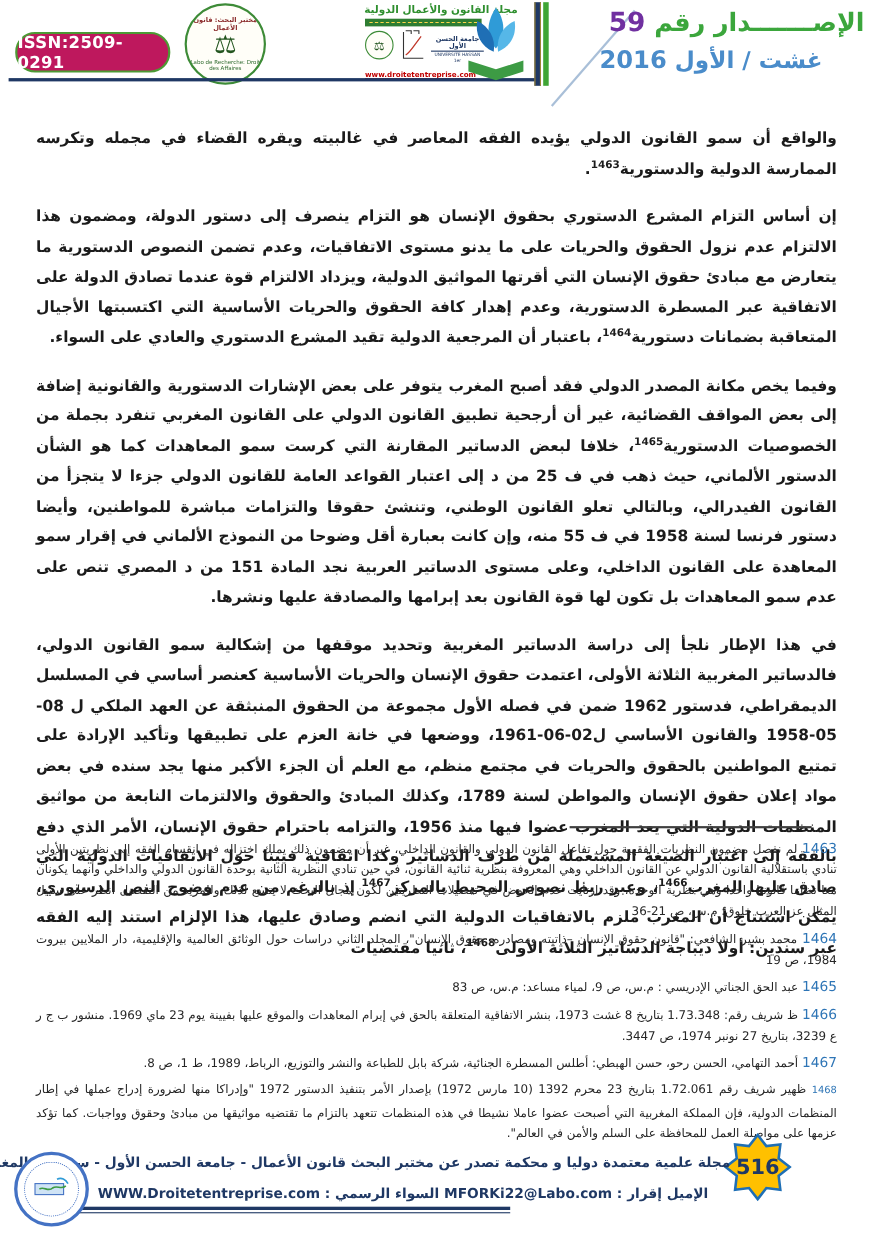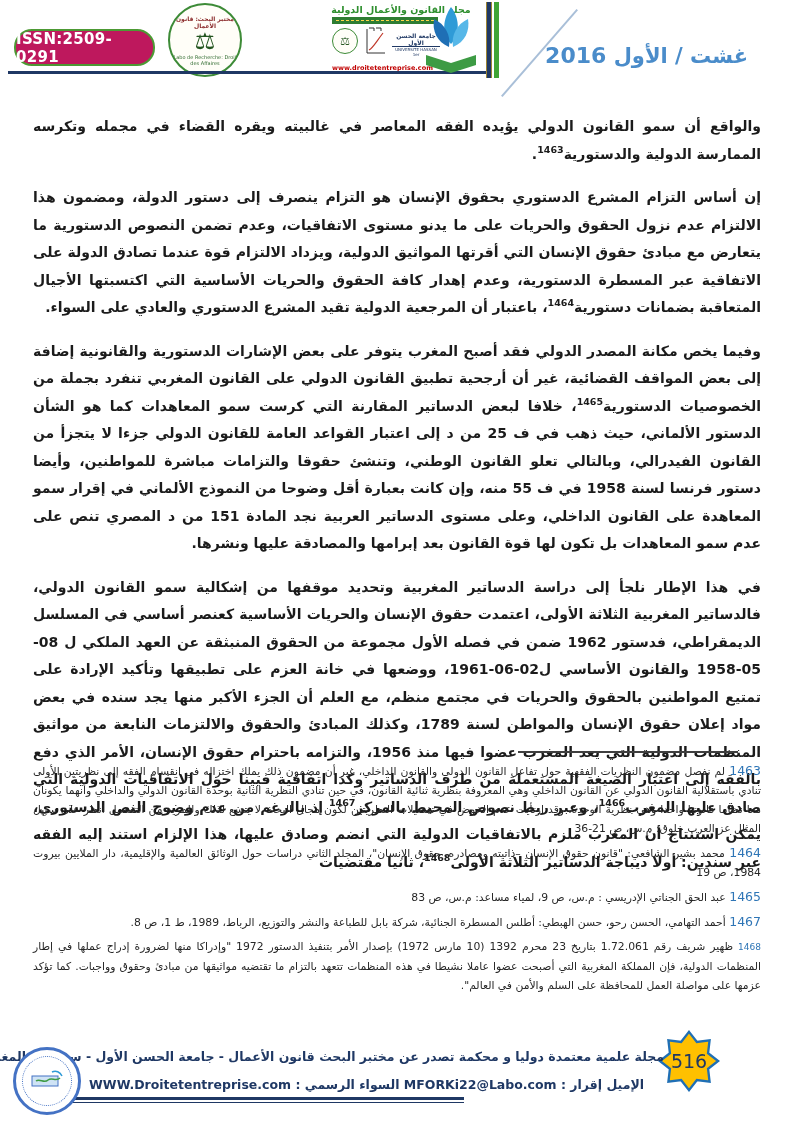--- a/index.html
+++ b/index.html
@@ -55,21 +55,21 @@
   
   .fn-sep{position:absolute;left:518px;top:751px;width:220px;height:0;border-top:2px solid #3f3f3f;}
   .footnotes{position:absolute;left:33px;right:33px;top:761px;}
   .fn{margin:0 0 5px 0;font-size:10.8px;line-height:19px;color:#262626;text-align:justify;font-weight:normal;}
   .fn-num{color:#2E75B6;font-size:12.5px;}
   .fn-num.small{font-size:9px;}
 
   
   .star-badge{position:absolute;left:658px;top:1030px;width:62px;height:62px;}
   .badge-num{position:absolute;inset:0;display:flex;align-items:center;justify-content:center;
-        font-size:19px;font-weight:normal;color:#1F3864;}
+        font-size:19px;font-weight:bold;color:#1F3864;}
   .footer-line1{position:absolute;left:120px;right:130px;top:1049px;text-align:center;font-size:12.5px;
         font-weight:bold;color:#1F3864;white-space:nowrap;}
   .footer-line2{position:absolute;left:140px;right:150px;top:1077px;text-align:center;font-size:12.5px;
         font-weight:bold;color:#1F3864;white-space:nowrap;}
   .footer-rule{position:absolute;left:72px;top:1097px;width:392px;height:2px;
         border-top:3px solid #1F3864;border-bottom:1px solid #1F3864;}
   .seal{position:absolute;left:13px;top:1047px;width:68px;height:68px;border:3px solid #4472C4;
         border-radius:50%;background:#fff;display:flex;align-items:center;justify-content:center;
         box-sizing:border-box;}
   .seal-inner{width:48px;height:48px;border:1px dotted #4472C4;border-radius:50%;
@@ -111,37 +111,42 @@
     <path d="M14 16 C12 28 17 39 29 44 C31 32 25 21 14 16" fill="#1F6FB5"></path>
     <path d="M48 16 C50 28 45 39 33 44 C31 32 37 21 48 16" fill="#56B7E8"></path>
     <path d="M6 52 L31 60 L56 52 L56 62 L31 70 L6 62 Z" fill="#3D9B44"></path>
     <path d="M10 51 L31 58 L52 51" stroke="#ffffff" stroke-width="2" fill="none"></path>
   </svg>
 
   <div class="header-rule"></div>
   <div class="bar-navy"></div>
   <div class="bar-green"></div>
 
+  <div class="issue-line1">
+    <span class="issue-label">الإصـــــــدار رقم</span>
+    <span class="issue-num">59</span>
+  </div>
   <div class="issue-line2">
     <span>غشت / الأول</span>
     <span class="year">2016</span>
   </div>
 
   <div class="body-text">
       <p class="para">والواقع أن سمو القانون الدولي يؤيده الفقه المعاصر في غالبيته ويقره القضاء في مجمله وتكرسه الممارسة الدولية والدستورية<sup class="fnref">1463</sup>.</p>
       <p class="para">إن أساس التزام المشرع الدستوري بحقوق الإنسان هو التزام ينصرف إلى دستور الدولة، ومضمون هذا الالتزام عدم نزول الحقوق والحريات على ما يدنو مستوى الاتفاقيات، وعدم تضمن النصوص الدستورية ما يتعارض مع مبادئ حقوق الإنسان التي أقرتها المواثيق الدولية، ويزداد الالتزام قوة عندما تصادق الدولة على الاتفاقية عبر المسطرة الدستورية، وعدم إهدار كافة الحقوق والحريات الأساسية التي اكتسبتها الأجيال المتعاقبة بضمانات دستورية<sup class="fnref">1464</sup>، باعتبار أن المرجعية الدولية تقيد المشرع الدستوري والعادي على السواء.</p>
       <p class="para">وفيما يخص مكانة المصدر الدولي فقد أصبح المغرب يتوفر على بعض الإشارات الدستورية والقانونية إضافة إلى بعض المواقف القضائية، غير أن أرجحية تطبيق القانون الدولي على القانون المغربي تنفرد بجملة من الخصوصيات الدستورية<sup class="fnref">1465</sup>، خلافا لبعض الدساتير المقارنة التي كرست سمو المعاهدات كما هو الشأن الدستور الألماني، حيث ذهب في ف 25 من د إلى اعتبار القواعد العامة للقانون الدولي جزءا لا يتجزأ من القانون الفيدرالي، وبالتالي تعلو القانون الوطني، وتنشئ حقوقا والتزامات مباشرة للمواطنين، وأيضا دستور فرنسا لسنة 1958 في ف 55 منه، وإن كانت بعبارة أقل وضوحا من النموذج الألماني في إقرار سمو المعاهدة على القانون الداخلي، وعلى مستوى الدساتير العربية نجد المادة 151 من د المصري تنص على عدم سمو المعاهدات بل تكون لها قوة القانون بعد إبرامها والمصادقة عليها ونشرها.</p>
       <p class="para">في هذا الإطار نلجأ إلى دراسة الدساتير المغربية وتحديد موقفها من إشكالية سمو القانون الدولي، فالدساتير المغربية الثلاثة الأولى، اعتمدت حقوق الإنسان والحريات الأساسية كعنصر أساسي في المسلسل الديمقراطي، فدستور 1962 ضمن في فصله الأول مجموعة من الحقوق المنبثقة عن العهد الملكي ل 08-05-1958 والقانون الأساسي ل02-06-1961، ووضعها في خانة العزم على تطبيقها وتأكيد الإرادة على تمتيع المواطنين بالحقوق والحريات في مجتمع منظم، مع العلم أن الجزء الأكبر منها يجد سنده في بعض مواد إعلان حقوق الإنسان والمواطن لسنة 1789، وكذلك المبادئ والحقوق والالتزمات النابعة من مواثيق المنظمات الدولية التي يعد المغرب عضوا فيها منذ 1956، والتزامه باحترام حقوق الإنسان، الأمر الذي دفع بالفقه إلى اعتبار الصيغة المستعملة من طرف الدساتير وكذا اتفاقية فيينا حول الاتفاقيات الدولية التي صادق عليها المغرب<sup class="fnref">1466</sup>،  وعبر ربط نصوص المحيط بالمركز<sup class="fnref">1467</sup> إذ بالرغم من عدم وضوح النص الدستوري، يمكن استنتاج أن المغرب ملزم بالاتفاقيات الدولية التي انضم وصادق عليها، هذا الإلزام استند إليه الفقه عبر سندين: أولا ديباجة الدساتير الثلاثة الأولى<sup class="fnref">1468</sup>، ثانيا مقتضيات</p>
     </div>
 
   <div class="fn-sep"></div>
   <div class="footnotes">
       <p class="fn"><span class="fn-num">1463</span> لم نفصل مضمون النظريات الفقهية حول تفاعل القانون الدولي والقانون الداخلي، غير أن مضمون ذلك يملك اختزاله في انقسام الفقه إلى نظريتين الأولى تنادي باستقلالية القانون الدولي عن القانون الداخلي وهي المعروفة بنظرية ثنائية القانون، في حين تنادي النظرية الثانية بوحدة القانون الدولي والداخلي وأنهما يكونان معا نظاما قانونيا واحدا وهي نظرية الوحدة، وقد ارتأيت عدم الخوض في تفصيلات النظريتين لكون مجال البحث لا يتسع لذلك وللمزيد من التفصيل انظر على سبيل المثال عز العرب خلوق: م.س، ص 21-36</p>
       <p class="fn"><span class="fn-num">1464</span> محمد بشير الشافعي: "قانون حقوق الإنسان –ذاتيته ومصادره، حقوق الإنسان"، المجلد الثاني دراسات حول الوثائق العالمية والإقليمية، دار الملايين بيروت 1984، ص 19</p>
       <p class="fn"><span class="fn-num">1465</span> عبد الحق الجناتي الإدريسي : م.س، ص 9، لمياء مساعد: م.س، ص 83</p>
+      <p class="fn"><span class="fn-num">1466</span> ظ شريف رقم: 1.73.348 بتاريخ 8 غشت 1973، بنشر الاتفاقية المتعلقة بالحق في إبرام المعاهدات والموقع عليها بفيينة يوم 23 ماي 1969. منشور ب ج ر ع 3239، بتاريخ 27 نونبر 1974، ص 3447.</p>
       <p class="fn"><span class="fn-num">1467</span> أحمد التهامي، الحسن رحو، حسن الهبطي: أطلس المسطرة الجنائية، شركة بابل للطباعة والنشر والتوزيع، الرباط، 1989، ط 1، ص 8.</p>
       <p class="fn"><span class="fn-num small">1468</span> ظهير شريف رقم 1.72.061 بتاريخ 23 محرم 1392 (10 مارس 1972) بإصدار الأمر بتنفيذ الدستور 1972 "وإدراكا منها لضرورة إدراج عملها في إطار المنظمات الدولية، فإن المملكة المغربية التي أصبحت عضوا عاملا نشيطا في هذه المنظمات تتعهد بالتزام ما تقتضيه مواثيقها من مبادئ وحقوق وواجبات. كما تؤكد عزمها على مواصلة العمل للمحافظة على السلم والأمن في العالم".</p>
     </div>
 
   <div class="star-badge">
     <svg width="62" height="62" viewBox="0 0 66 66">
       <polygon points="33,2 41.4,12.7 54.9,11.1 53.3,24.6 64,33 53.3,41.4 54.9,54.9 41.4,53.3 33,64 24.6,53.3 11.1,54.9 12.7,41.4 2,33 12.7,24.6 11.1,11.1 24.6,12.7" fill="#FFC000" stroke="#1F6FB5" stroke-width="2.5"></polygon>
     </svg>
     <div class="badge-num">516</div>
   </div>

